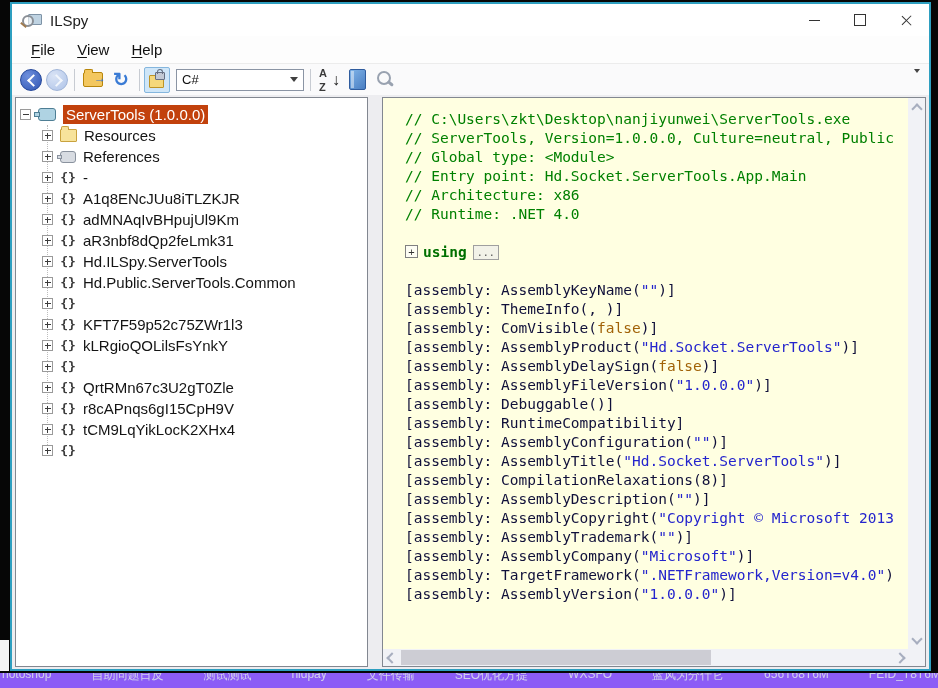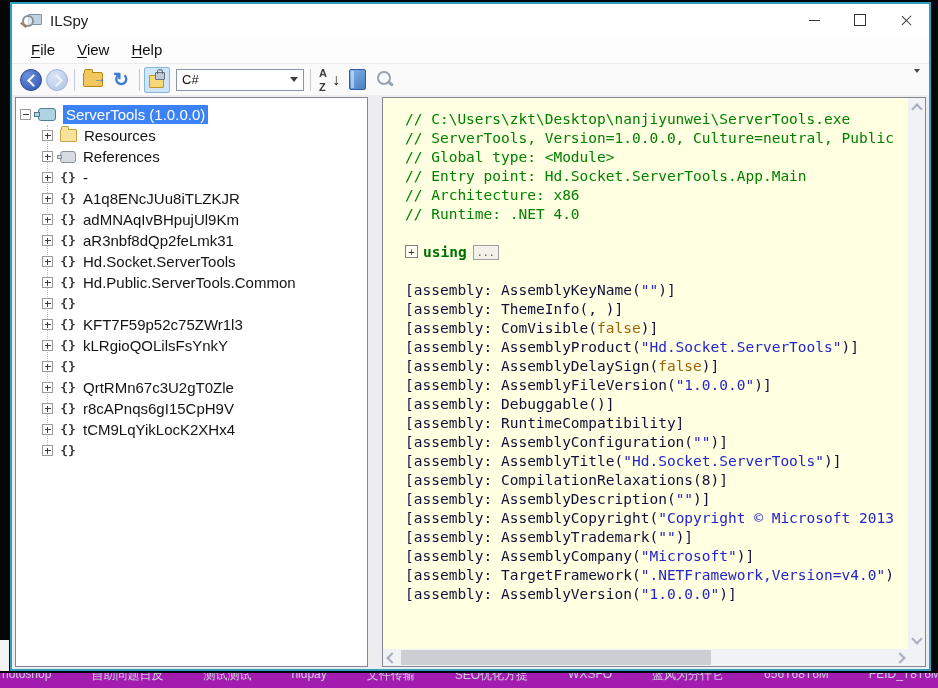--- a/index.html
+++ b/index.html
@@ -70,21 +70,21 @@
   .expander.plus::after{content:"";position:absolute;left:4px;top:1.5px;width:1px;height:6px;background:#3c3c3c}
   .tree-icon{flex:none;margin-right:7px;display:inline-block}
   .icon-assembly{width:16px;height:11px;background:#AFD3E3;border:1px solid #4E7E94;border-radius:3px;position:relative}
   .icon-assembly::before{content:"";position:absolute;left:-5px;top:3px;width:4px;height:3px;background:#AFD3E3;border:1px solid #4E7E94}
   .icon-refs{width:14px;height:10px;background:#D8DCE2;border:1px solid #8A929E;border-radius:3px;position:relative}
   .icon-refs::before{content:"";position:absolute;left:-4px;top:3px;width:3px;height:2px;background:#D8DCE2;border:1px solid #8A929E}
   .icon-folder{width:15px;height:11px;background:#F7E39B;border:1px solid #C9A23E;border-radius:1px;position:relative}
   .icon-folder::before{content:"";position:absolute;left:0;top:-4px;width:6px;height:3px;background:#F7E39B;border:1px solid #C9A23E;border-bottom:none;border-radius:2px 2px 0 0}
   .icon-ns{width:16px;text-align:center;font-family:"DejaVu Sans Mono",monospace;font-weight:bold;font-size:13px;color:#3A3A3A;line-height:14px}
   .tree-label{font-size:15px;color:#141414;white-space:nowrap}
-  .tree-label.selected{background:#3b82f6;color:#fff;padding:1px 3px}
+  .tree-label.selected{background:#c2410c;color:#fff;padding:1px 3px}
   
   .code-panel{position:absolute;left:370px;top:2px;right:3px;bottom:2px;background:#FFFFE1;border:1px solid #828790;box-sizing:border-box;overflow:hidden}
   .code-area{position:absolute;left:0;top:0;right:17px;bottom:17px;overflow:hidden;padding:12px 0 0 22px;
              font-family:"DejaVu Sans Mono",monospace;font-size:14.5px;line-height:19px;white-space:pre}
   .code-line{min-height:19px}
   .seg-com{color:#008000}
   .seg-pl{color:#10103a}
   .seg-str{color:#2424CD}
   .seg-kw{color:#a16207}
   .fold-plus{display:inline-block;width:13px;height:13px;border:1px solid #808080;background:#FDFDF3;color:#333;
@@ -96,21 +96,21 @@
   .hscroll{position:absolute;left:0;bottom:0;right:17px;height:17px;background:#F1F2F6}
   .corner{position:absolute;right:0;bottom:0;width:17px;height:17px;background:#F1F2F6}
   .chev{width:6px;height:6px;border-left:2px solid #A7AEBF;border-top:2px solid #A7AEBF;display:inline-block}
   .chev-up{transform:rotate(45deg)}.chev-down{transform:rotate(225deg)}
   .chev-left{transform:rotate(-45deg)}.chev-right{transform:rotate(135deg)}
   .vs-btn{position:absolute;left:0;width:17px;height:17px;display:flex;align-items:center;justify-content:center}
   .hs-btn{position:absolute;top:0;width:17px;height:17px;display:flex;align-items:center;justify-content:center}
   .hthumb{position:absolute;left:18px;top:1px;bottom:1px;width:310px;background:#CDCDD4}
   
   .desk-sliver{position:absolute;left:0;top:640px;width:9px;height:31px;background:#F4F4F4}
-  .taskbar{position:absolute;left:0;right:0;bottom:0;height:15px;background:#a21caf;overflow:hidden;display:flex;gap:40px;padding-left:2px}
+  .taskbar{position:absolute;left:0;right:0;bottom:0;height:15px;background:#8b5cf6;overflow:hidden;display:flex;gap:40px;padding-left:2px}
   .taskbar span{display:block;margin-top:-6px;color:#DDE3EA;font-size:12px;white-space:nowrap;filter:blur(0.6px);opacity:.85}
 </style>
 </head>
 <body>
 
 <div class="window">
 
   <div class="titlebar">
     <span class="app-icon">
       <span class="win"></span>
@@ -217,21 +217,21 @@
             <span class="tree-label">adMNAqIvBHpujUl9Km</span>
           </div>
           <div class="tree-row lvl1">
             <span class="expander plus"></span>
             <span class="tree-icon icon-ns">{}</span>
             <span class="tree-label">aR3nbf8dQp2feLmk31</span>
           </div>
           <div class="tree-row lvl1">
             <span class="expander plus"></span>
             <span class="tree-icon icon-ns">{}</span>
-            <span class="tree-label">Hd.Socket.ServerTools</span>
+            <span class="tree-label">Hd.ILSpy.ServerTools</span>
           </div>
           <div class="tree-row lvl1">
             <span class="expander plus"></span>
             <span class="tree-icon icon-ns">{}</span>
             <span class="tree-label">Hd.Public.ServerTools.Common</span>
           </div>
           <div class="tree-row lvl1">
             <span class="expander plus"></span>
             <span class="tree-icon icon-ns">{}</span>
           </div>

